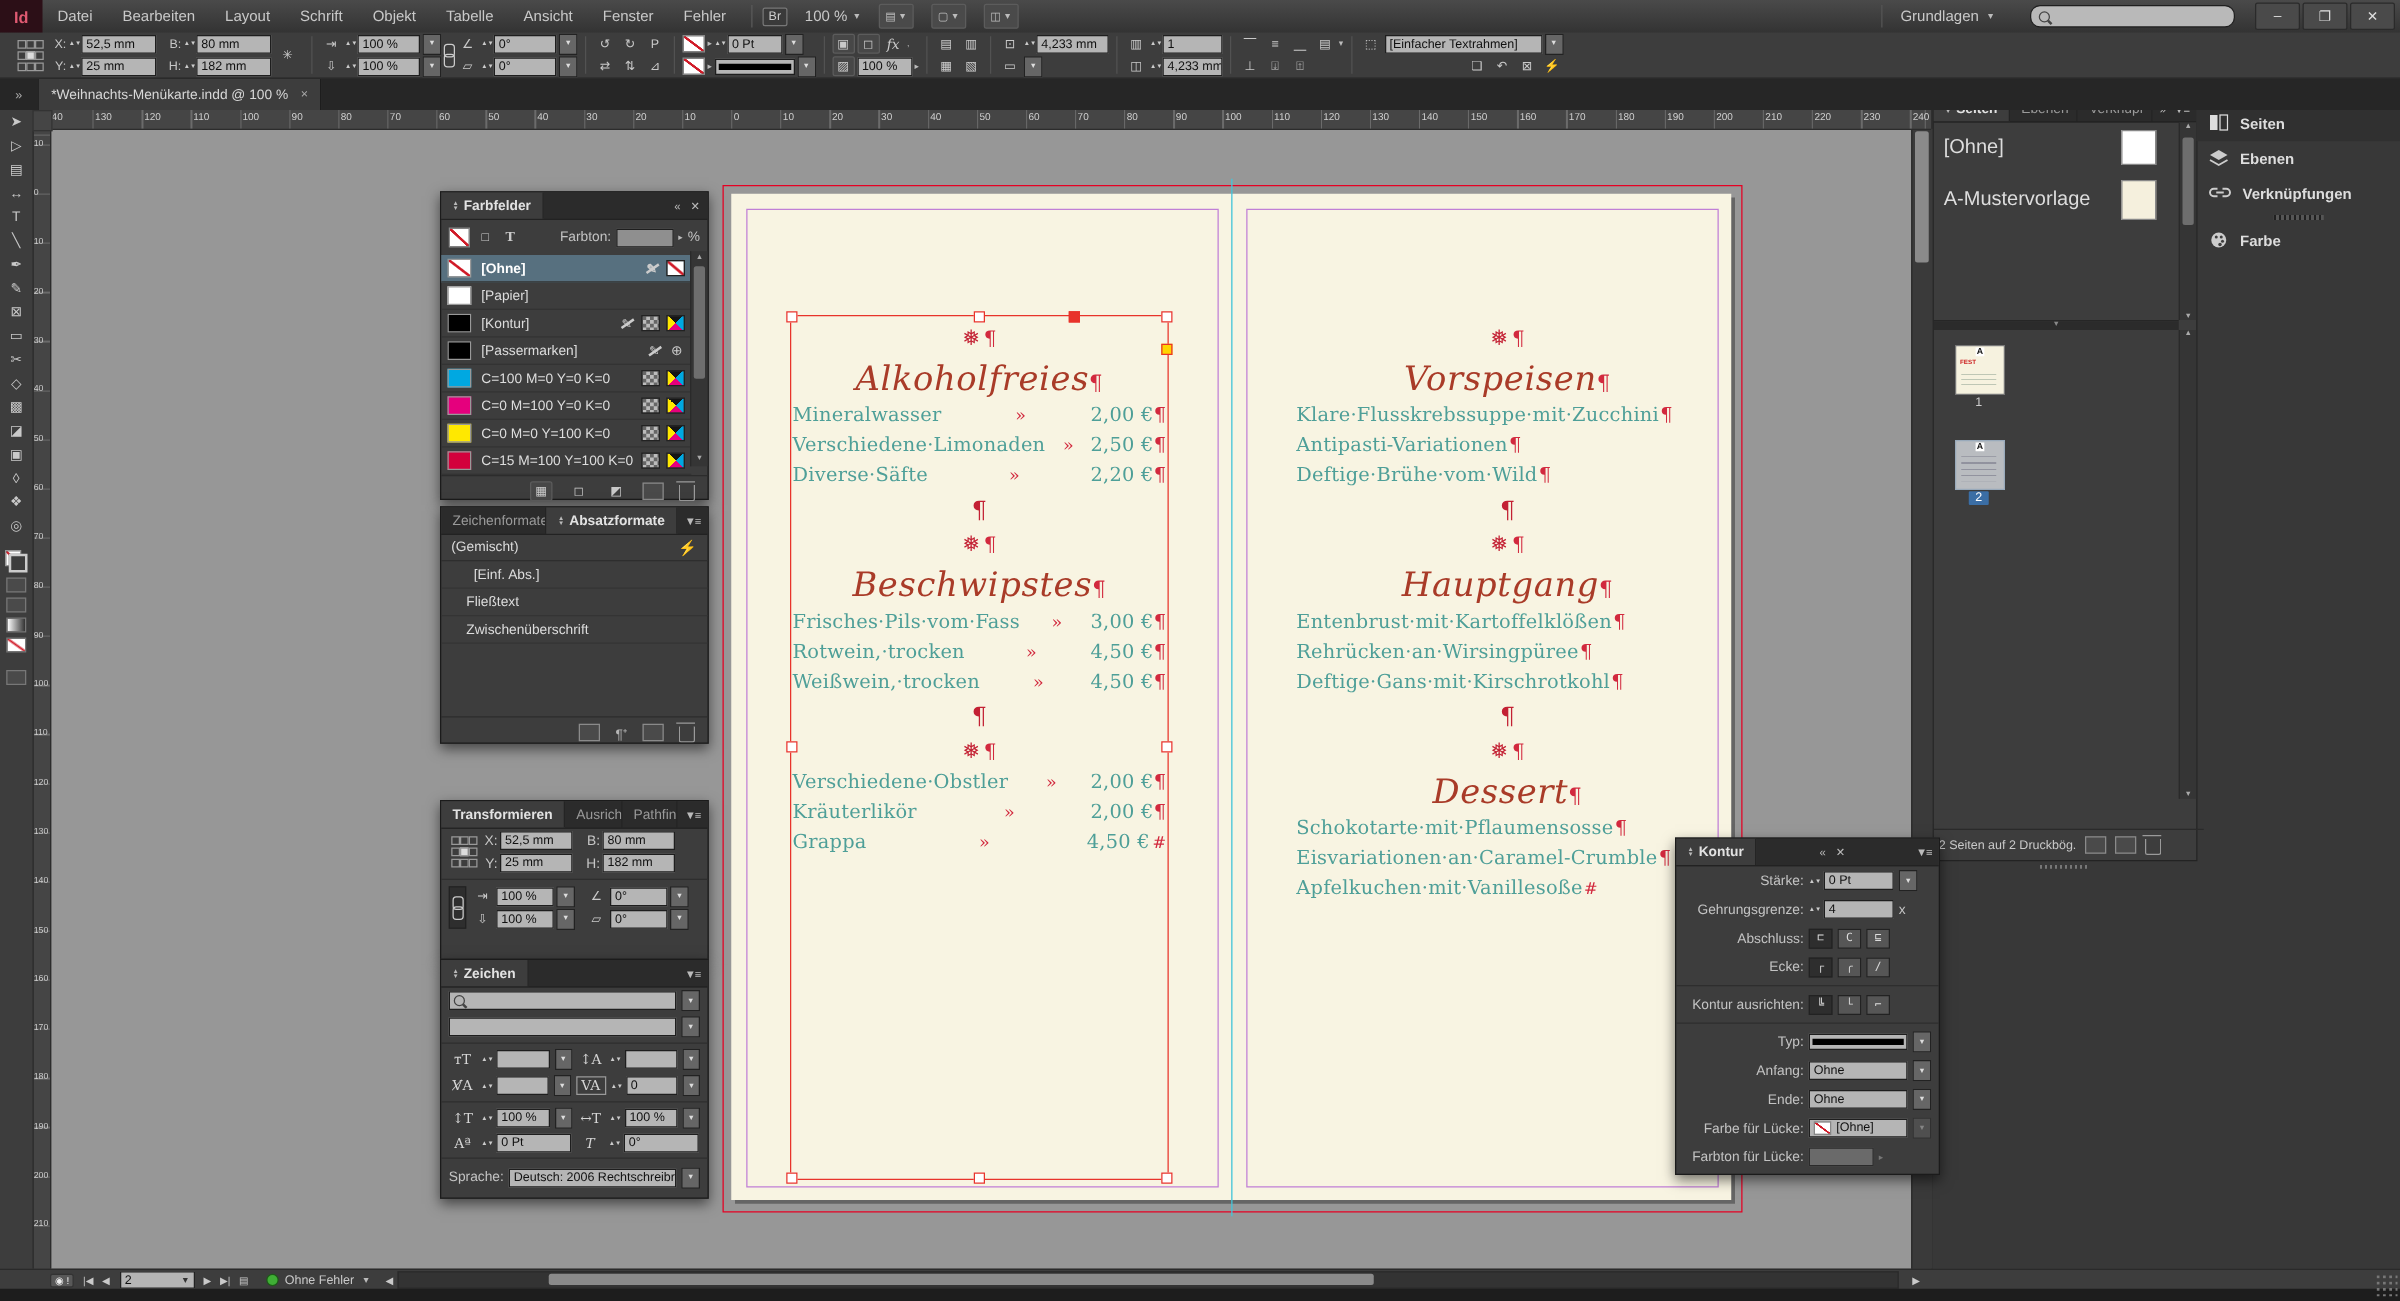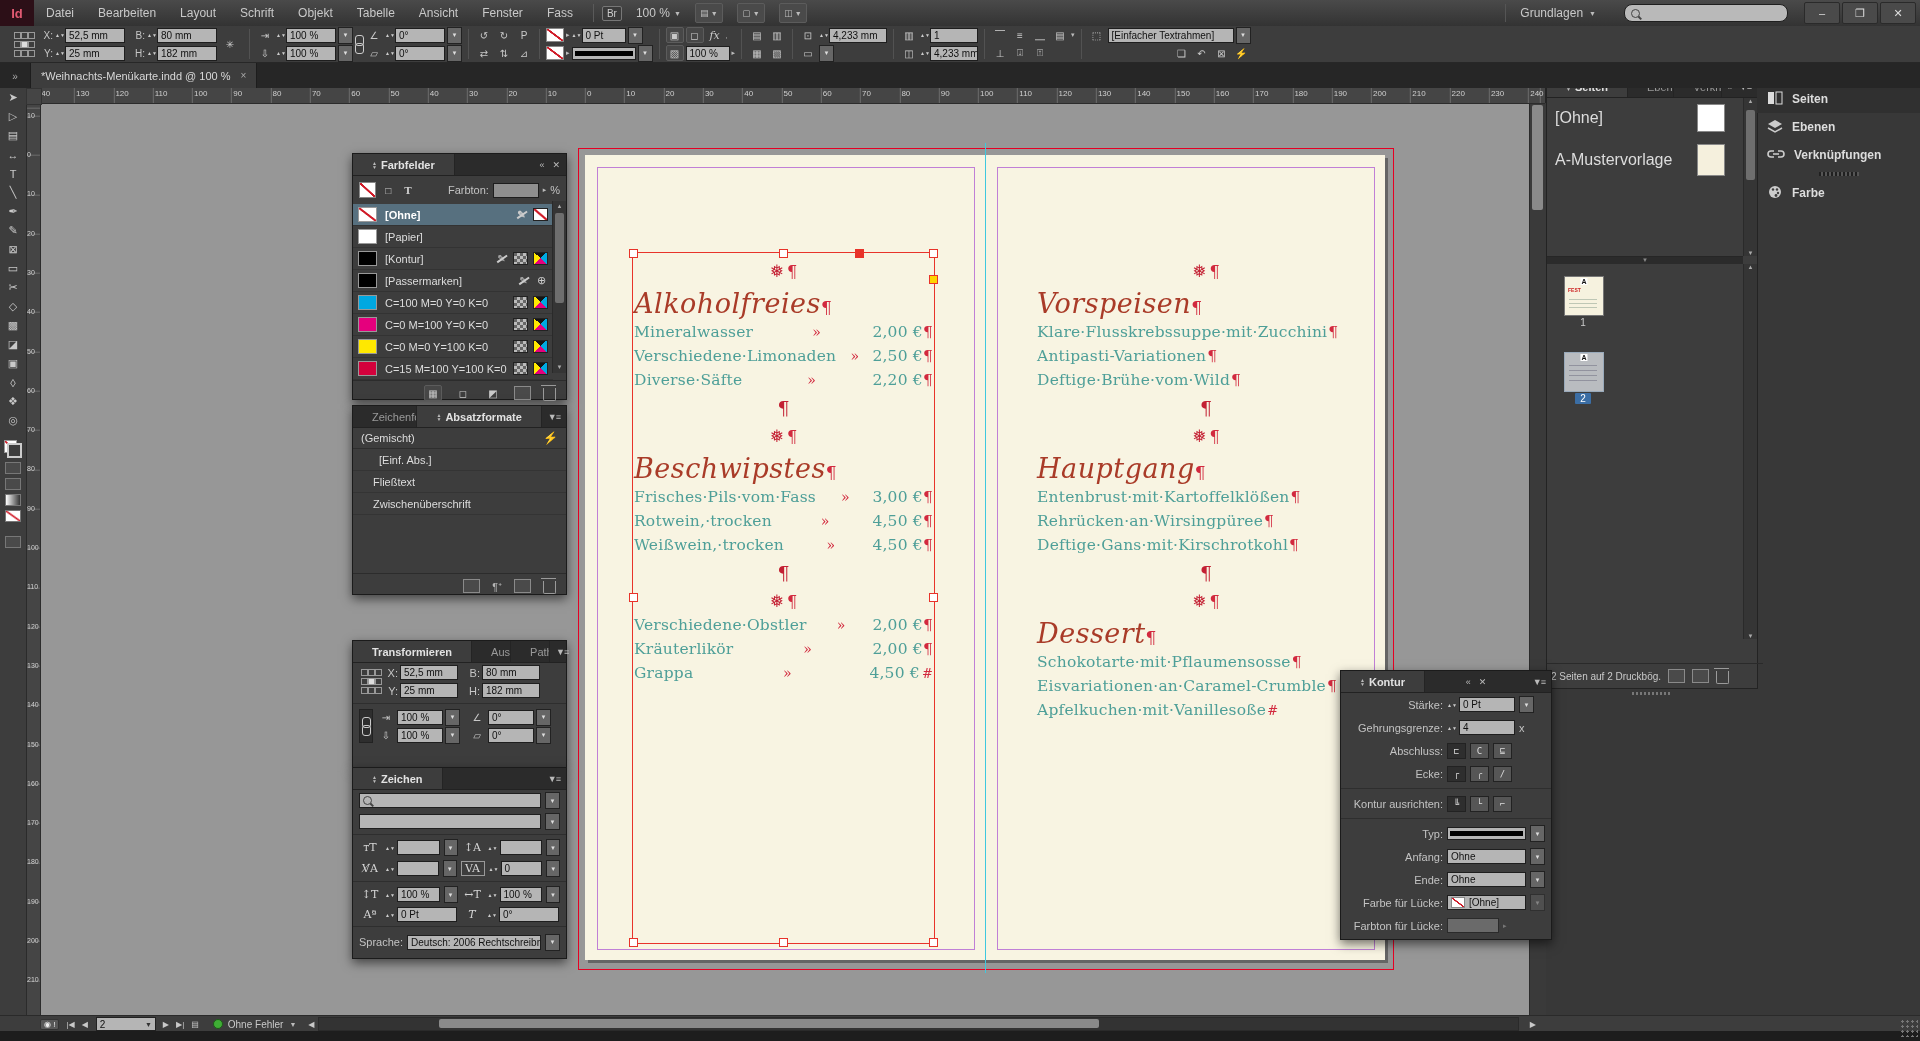--- a/index.html
+++ b/index.html
@@ -98,37 +98,37 @@
   .hdl{position:absolute;width:7px;height:7px;background:#fff;border:1px solid #e8332a;}
   .hdl.fill{background:#e8332a;}
   .hdl.yel{background:#ffd400;}
 
   
   .card{position:absolute;font-family:"DejaVu Serif",serif;}
   #cardL{left:594px;top:153px;width:299px;}
   #cardR{left:997px;top:153px;width:338px;}
   .orn{height:30px;text-align:center;color:#c32033;font-size:17px;line-height:30px;}
   .orn .pm{font-size:16px;}
-  .m-head{height:37px;text-align:left;font-style:italic;font-size:27px;color:#a93b28;line-height:36px;letter-spacing:.5px;}
+  .m-head{height:37px;text-align:center;font-style:italic;font-size:27px;color:#a93b28;line-height:36px;letter-spacing:.5px;}
   .m-head .pm{font-size:17px;font-style:normal;}
   .sep-p{height:26px;text-align:center;color:#c32033;font-size:19px;line-height:26px;}
   .m-item{display:flex;align-items:baseline;height:24px;color:#4e9f98;font-size:15.5px;letter-spacing:.2px;}
   .mi-name{white-space:pre;}
   .mi-lead{flex:1;height:16px;align-self:flex-end;margin:0 4px;
      background-image:radial-gradient(circle,#4e9f98 1.2px,transparent 1.5px);
      background-size:11px 16px;background-position:2px 10px;background-repeat:repeat-x;}
   .mi-guil{color:#d2293e;font-size:14px;}
   .mi-price{white-space:pre;}
   .pm{color:#d2293e;}
   .endmark{color:#d2293e;font-size:13px;margin-left:2px;}
 
   
   .panel{position:absolute;background:#3d3d3d;border:1px solid #1b1b1b;box-shadow:0 4px 10px rgba(0,0,0,.55);z-index:60;color:#ccc;font-size:11px;}
   .phead{height:21px;background:#2b2b2b;display:flex;align-items:stretch;border-bottom:1px solid #222;}
-  .ptab{background:#3d3d3d;padding:0 19px;display:flex;align-items:center;gap:4px;color:#e2e2e2;font-weight:bold;font-size:11px;border-right:1px solid #242424;}
+  .ptab{background:#3d3d3d;padding:0 9px;display:flex;align-items:center;gap:4px;color:#e2e2e2;font-weight:bold;font-size:11px;border-right:1px solid #242424;}
   .ptab.inactive{background:transparent;color:#9a9a9a;font-weight:normal;white-space:nowrap;overflow:hidden;}
   .collapse2{display:flex;flex-direction:column;line-height:4px;font-size:5px;color:#bbb;justify-content:center;}
   .pmenu{margin-left:auto;display:flex;align-items:center;gap:6px;padding:0 6px;color:#bbb;font-size:9px;}
   .pmenu .m{letter-spacing:-1px;}
   .phead .wctl{display:flex;align-items:center;gap:8px;padding:0 6px;color:#bbb;font-size:9px;}
   .prow{display:flex;align-items:center;gap:4px;padding:2px 6px;}
   .plbl{color:#c3c3c3;}
   .pfoot{height:24px;border-top:1px solid #2c2c2c;display:flex;align-items:center;justify-content:flex-end;gap:12px;padding:0 10px;color:#b5b5b5;}
   .ticon{width:15px;height:12px;border:1px solid #8a8a8a;background:#4a4a4a;position:relative;}
   .trash{width:11px;height:12px;border:1px solid #9a9a9a;border-top:none;border-radius:0 0 2px 2px;position:relative;margin-top:2px;}
@@ -219,21 +219,21 @@
     <div id="logo">Id</div>
     <div id="menu-items">
         <div class="menu-item">Datei</div>
         <div class="menu-item">Bearbeiten</div>
         <div class="menu-item">Layout</div>
         <div class="menu-item">Schrift</div>
         <div class="menu-item">Objekt</div>
         <div class="menu-item">Tabelle</div>
         <div class="menu-item">Ansicht</div>
         <div class="menu-item">Fenster</div>
-        <div class="menu-item">Fass</div>
+        <div class="menu-item">Fehler</div>
       </div>
     <div class="mb-sep"></div>
     <div class="mb-chip">Br</div>
     <div class="mb-zoom">
       <span>100 %</span>
       <span class="caret">▼</span>
     </div>
     <div class="mb-iconbtn">
         <span>▤</span>
         <span class="caret">▼</span>

